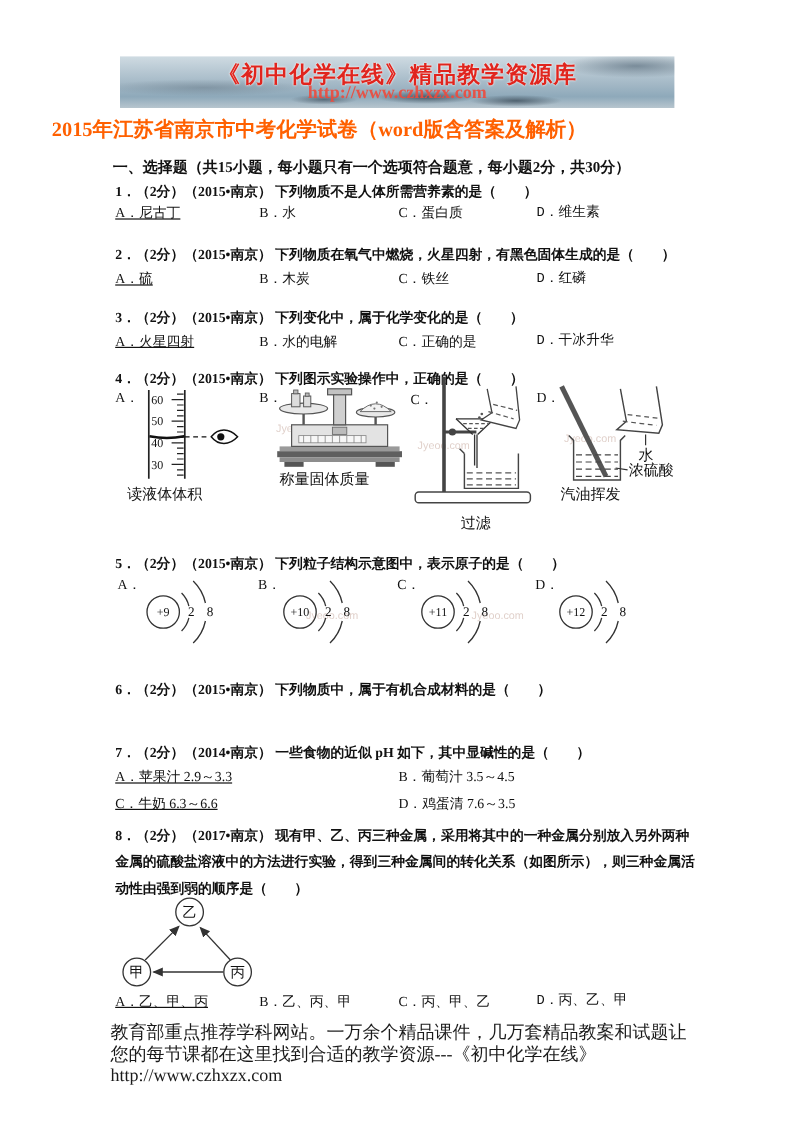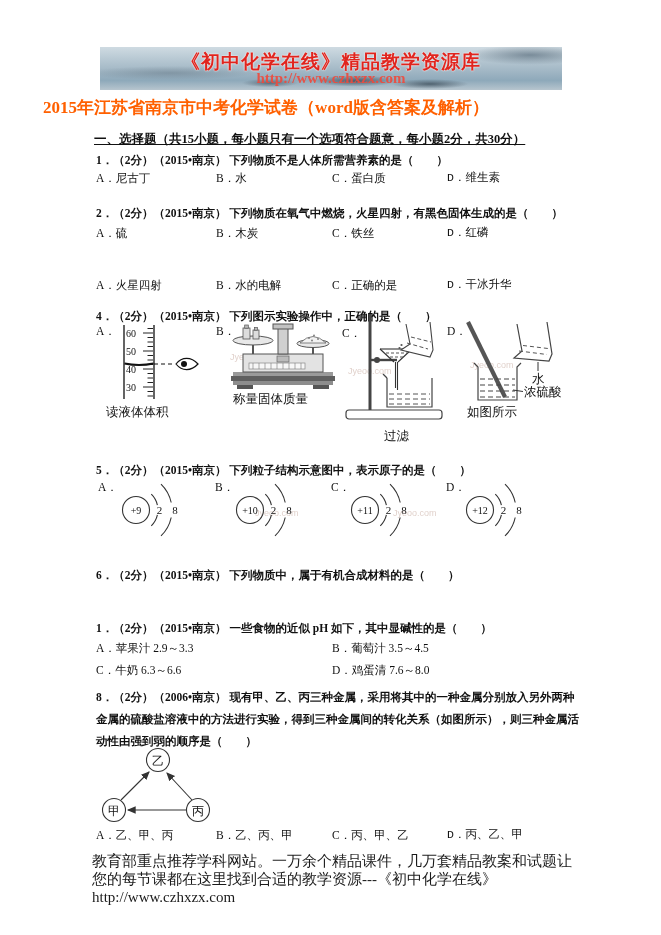--- a/index.html
+++ b/index.html
@@ -28,27 +28,27 @@
     position:absolute;top:23px;left:0;width:100%;text-align:center;
     font-size:15px;font-weight:bold;color:#ef4a3c;opacity:.9;white-space:nowrap;
   }
   
   .doc-title{
     position:absolute;top:96px;left:0;width:532px;text-align:center;
     font-size:17px;font-weight:bold;color:#ff6000;white-space:nowrap;
   }
   .section-header{
     position:absolute;top:131px;left:94px;width:520px;
-    font-size:12.5px;font-weight:bold;white-space:nowrap;text-decoration:underline;
+    font-size:12.5px;font-weight:bold;white-space:nowrap;
   }
   
   .stem{position:absolute;left:96px;width:484px;font-size:11.5px;line-height:22px;font-weight:bold;}
   .optrow{position:absolute;left:96px;width:484px;height:20px;font-size:11.5px;line-height:18px;}
   .optrow .o{position:absolute;top:0;white-space:nowrap;}
-  .o-a{left:0;} .o-b{left:120px;} .o-c{left:236px;} .o-d{left:351px;font-family:Liberation Mono, monospace;}
+  .o-a{left:0;text-decoration:underline;} .o-b{left:120px;} .o-c{left:236px;} .o-d{left:351px;font-family:Liberation Mono, monospace;}
   .figletter{position:absolute;font-size:11.5px;}
   .caption{position:absolute;font-size:12.5px;white-space:nowrap;}
   .wm{position:absolute;font-size:9px;color:rgba(198,170,158,.55);font-family:"Liberation Sans","DejaVu Sans",sans-serif;white-space:nowrap;}
   .figsvg{position:absolute;}
   svg text{font-family:"Liberation Serif","DejaVu Serif",serif;fill:#111;}
   .footer{
     position:absolute;top:852px;left:92px;width:482px;
     font-size:15px;line-height:18px;color:#1a1a1a;
   }
 </style>
@@ -75,20 +75,21 @@
   </div>
 
   <div class="stem" style="top:202px">2．（2分）（2015•南京） 下列物质在氧气中燃烧，火星四射，有黑色固体生成的是（　　）</div>
   <div class="optrow" style="top:224px">
     <span class="o o-a">A．硫</span>
     <span class="o o-b">B．木炭</span>
     <span class="o o-c">C．铁丝</span>
     <span class="o o-d">D．红磷</span>
   </div>
 
+  <div class="stem" style="top:254px">3．（2分）（2015•南京） 下列变化中，属于化学变化的是（　　）</div>
   <div class="optrow" style="top:276px">
     <span class="o o-a">A．火星四射</span>
     <span class="o o-b">B．水的电解</span>
     <span class="o o-c">C．正确的是</span>
     <span class="o o-d">D．干冰升华</span>
   </div>
 
   <div class="stem" style="top:305px">4．（2分）（2015•南京） 下列图示实验操作中，正确的是（　　）</div>
 
   <span class="figletter" style="left:96px;top:324px">A．</span>
@@ -235,21 +236,21 @@
     <g>
       <path d="M62,6 L67,33 L59,40 L94,43 L97,36 L92,4" fill="#fff" stroke="#444" stroke-width="1.2"></path>
       <line x1="64" y1="33" x2="92" y2="36.5" stroke="#555" stroke-width="1" stroke-dasharray="4,3"></line>
       <line x1="68" y1="27.5" x2="93" y2="30.5" stroke="#555" stroke-width="1" stroke-dasharray="4,3"></line>
     </g>
     <line x1="83" y1="44" x2="83" y2="53" stroke="#333" stroke-width="1"></line>
     <text x="77" y="65" font-size="12.5">水</text>
     <line x1="58" y1="72" x2="68" y2="73.5" stroke="#333" stroke-width="1"></line>
     <text x="69" y="78" font-size="12.5">浓硫酸</text>
   </svg>
-  <div class="caption" style="left:467px;top:404px">如图所示</div>
+  <div class="caption" style="left:467px;top:404px">汽油挥发</div>
 
   <div class="stem" style="top:459px">5．（2分）（2015•南京） 下列粒子结构示意图中，表示原子的是（　　）</div>
   <span class="figletter" style="left:98px;top:480px">A．</span>
   <span class="figletter" style="left:215px;top:480px">B．</span>
   <span class="figletter" style="left:331px;top:480px">C．</span>
   <span class="figletter" style="left:446px;top:480px">D．</span>
   <span class="wm" style="left:255px;top:508px">Jyeoo.com</span>
   <span class="wm" style="left:393px;top:508px">Jyeoo.com</span>
 
   <svg class="figsvg" style="left:112px;top:480px" width="72" height="64" viewBox="0 0 72 64">
@@ -296,31 +297,31 @@
         <path d="M45.4,34.9 A22,22 0 0 1 39.3,45.8"></path>
       <path d="M49,4.1 A36,36 0 0 1 59.2,22.5"></path>
         <path d="M59.2,37.5 A36,36 0 0 1 49,55.9"></path>
     </g>
     <text x="47.5" y="33.5" font-size="11" text-anchor="middle">2</text>
     <text x="63" y="33.5" font-size="11" text-anchor="middle">8</text>
   </svg>
 
   <div class="stem" style="top:564px">6．（2分）（2015•南京） 下列物质中，属于有机合成材料的是（　　）</div>
 
-  <div class="stem" style="top:617px">1．（2分）（2015•南京） 一些食物的近似 pH 如下，其中显碱性的是（　　）</div>
+  <div class="stem" style="top:617px">7．（2分）（2014•南京） 一些食物的近似 pH 如下，其中显碱性的是（　　）</div>
   <div class="optrow" style="top:639px">
     <span class="o o-a">A．苹果汁 2.9～3.3</span>
     <span class="o o-c">B．葡萄汁 3.5～4.5</span>
   </div>
   <div class="optrow" style="top:661px">
     <span class="o o-a">C．牛奶 6.3～6.6</span>
-    <span class="o o-c">D．鸡蛋清 7.6～8.0</span>
-  </div>
-
-  <div class="stem" style="top:686px">8．（2分）（2006•南京） 现有甲、乙、丙三种金属，采用将其中的一种金属分别放入另外两种金属的硫酸盐溶液中的方法进行实验，得到三种金属间的转化关系（如图所示），则三种金属活动性由强到弱的顺序是（　　）</div>
+    <span class="o o-c">D．鸡蛋清 7.6～3.5</span>
+  </div>
+
+  <div class="stem" style="top:686px">8．（2分）（2017•南京） 现有甲、乙、丙三种金属，采用将其中的一种金属分别放入另外两种金属的硫酸盐溶液中的方法进行实验，得到三种金属间的转化关系（如图所示），则三种金属活动性由强到弱的顺序是（　　）</div>
   <svg class="figsvg" style="left:96px;top:747px" width="130" height="76" viewBox="0 0 130 76">
     <defs>
       <marker id="ah" markerWidth="9" markerHeight="8" refX="7" refY="3.5" orient="auto">
         <path d="M0,0 L8,3.5 L0,7 Z" fill="#333"></path>
       </marker>
     </defs>
     <g stroke="#333" stroke-width="1.1">
       <line x1="25" y1="53" x2="53" y2="25" marker-end="url(#ah)"></line>
       <line x1="96" y1="53" x2="71" y2="26" marker-end="url(#ah)"></line>
       <line x1="90" y1="63" x2="32" y2="63" marker-end="url(#ah)"></line>

